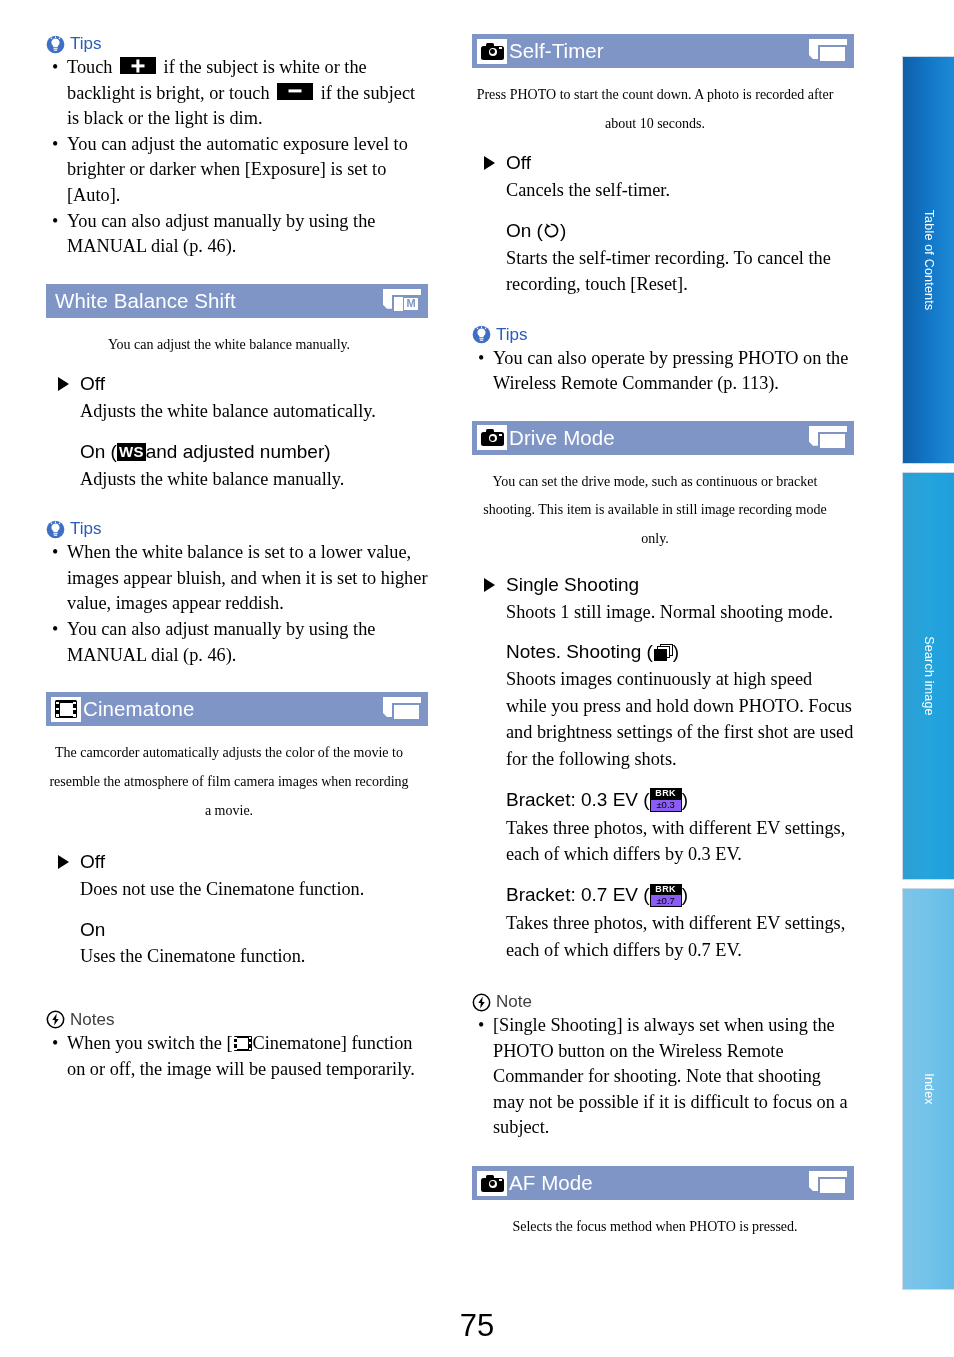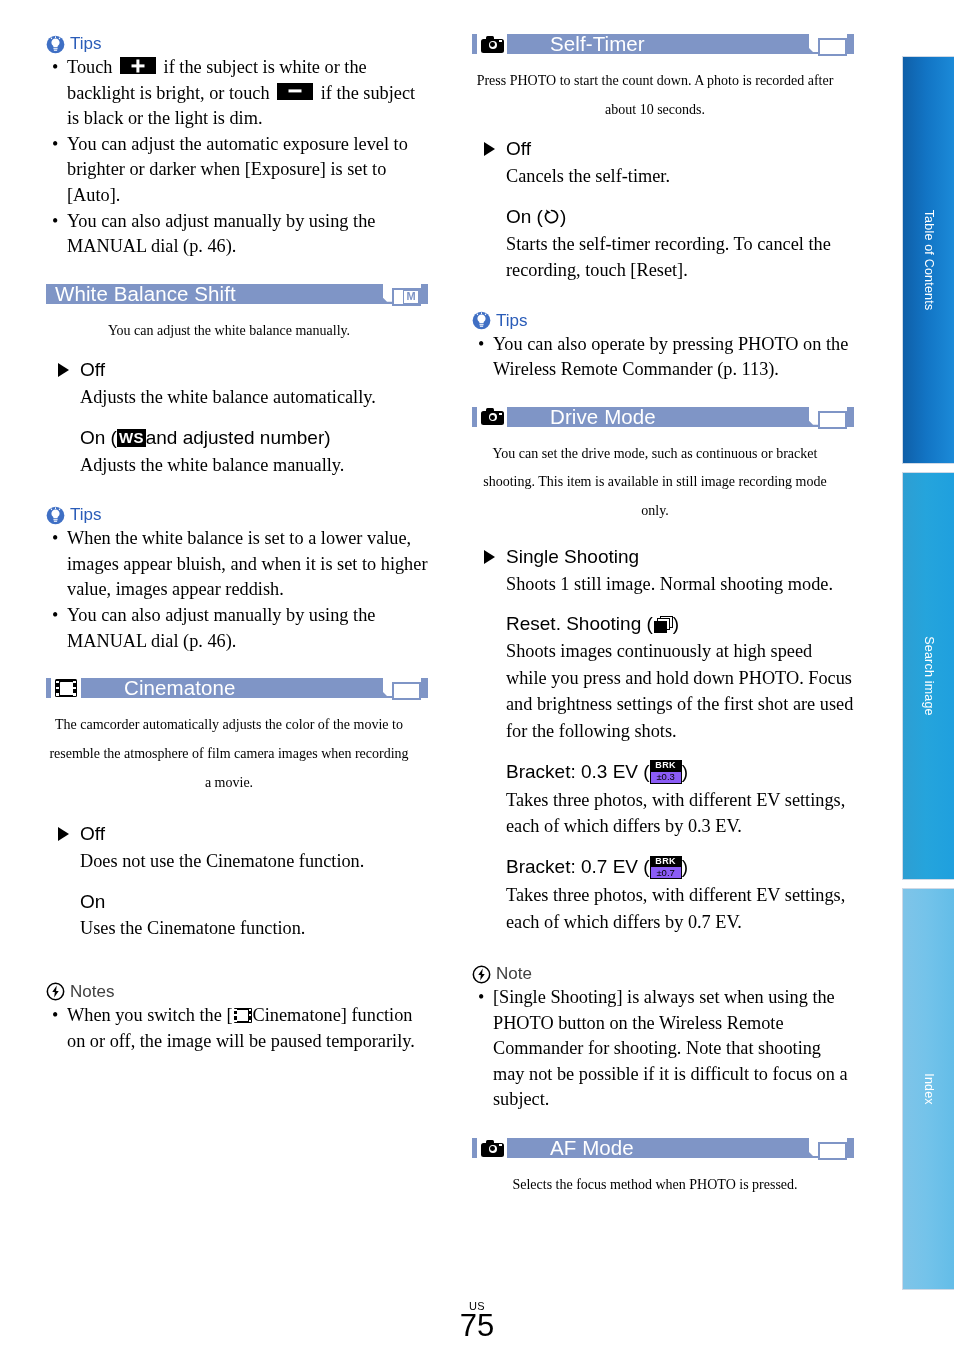--- a/index.html
+++ b/index.html
@@ -19,28 +19,27 @@
   .col {
     position:absolute;
     top:34px;
     width:382px;
   }
   .col-left  { left:46px; }
   .col-right { left:472px; }
 
   
   .sec-bar {
-    height:20px;
+    height:34px;
     background:#7f95c6;
     display:flex;
     align-items:center;
     padding:0 7px 0 9px;
     margin:0 0 13px 0;
     position:relative;
-    gap:41px;
   }
   .sec-bar.indent { padding-left:5px; }
   .sec-title {
     font-family:"Liberation Sans", sans-serif;
     font-size:20.5px;
     color:#ffffff;
     font-weight:400;
     letter-spacing:.1px;
     line-height:1;
     white-space:nowrap;
@@ -536,21 +535,21 @@
       <p class="para">You can set the drive mode, such as continuous or bracket shooting. This item is available in still image recording mode only.</p>
 
       <div class="opt" style="margin-top:20px">
         <span class="tri"></span>
         <div class="opt-name">Single Shooting</div>
         <div class="opt-desc">Shoots 1 still image. Normal shooting mode.</div>
       </div>
 
       <div class="opt">
         <div class="opt-name">
-          <span>Reset. Shooting (</span>
+          <span>Notes. Shooting (</span>
             <span class="ico-burst">
               <span></span>
               <span></span>
               <span></span>
             </span>
             <span>)</span>
         </div>
         <div class="opt-desc">Shoots images continuously at high speed while you press and hold down PHOTO. Focus and brightness settings of the first shot are used for the following shots.</div>
       </div>
 
@@ -622,17 +621,16 @@
     </div>
     <div class="navtab t2">
       <span>Search image</span>
     </div>
     <div class="navtab t3">
       <span>Index</span>
     </div>
   </div>
 
   <div class="pagenum">
-    <span class="us">US</span>
     <span class="no">75</span>
   </div>
 
 </div>
 
 </body></html>

